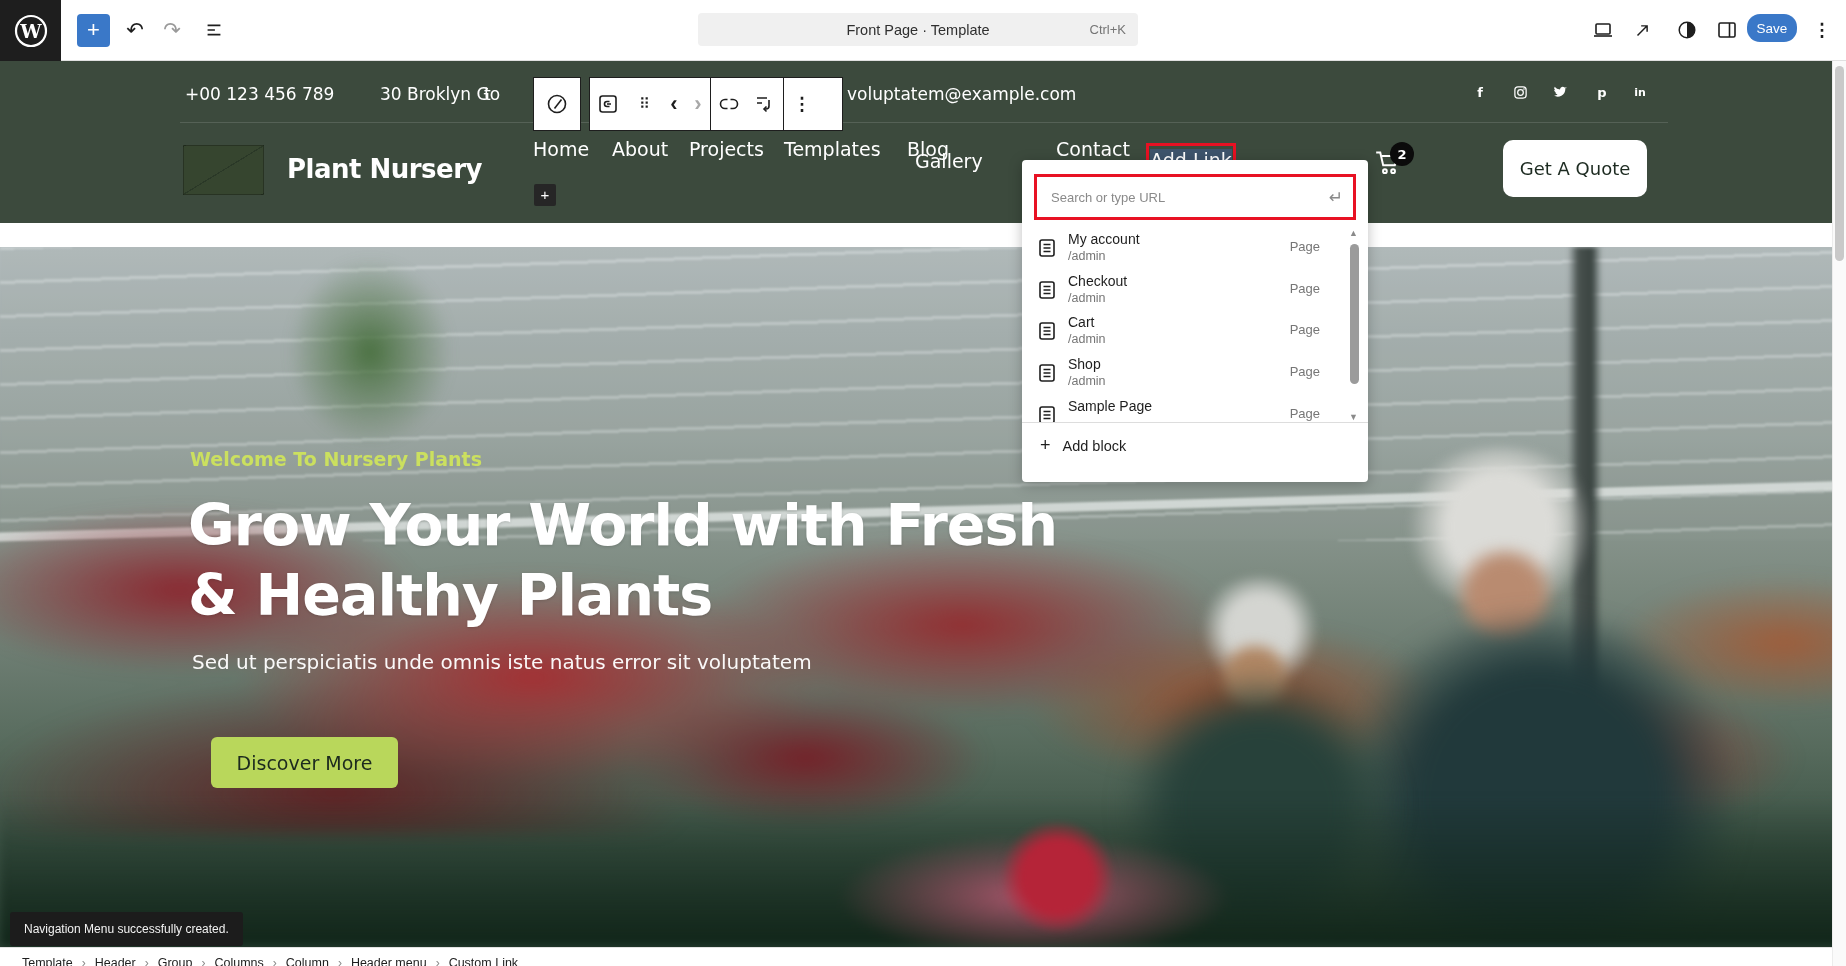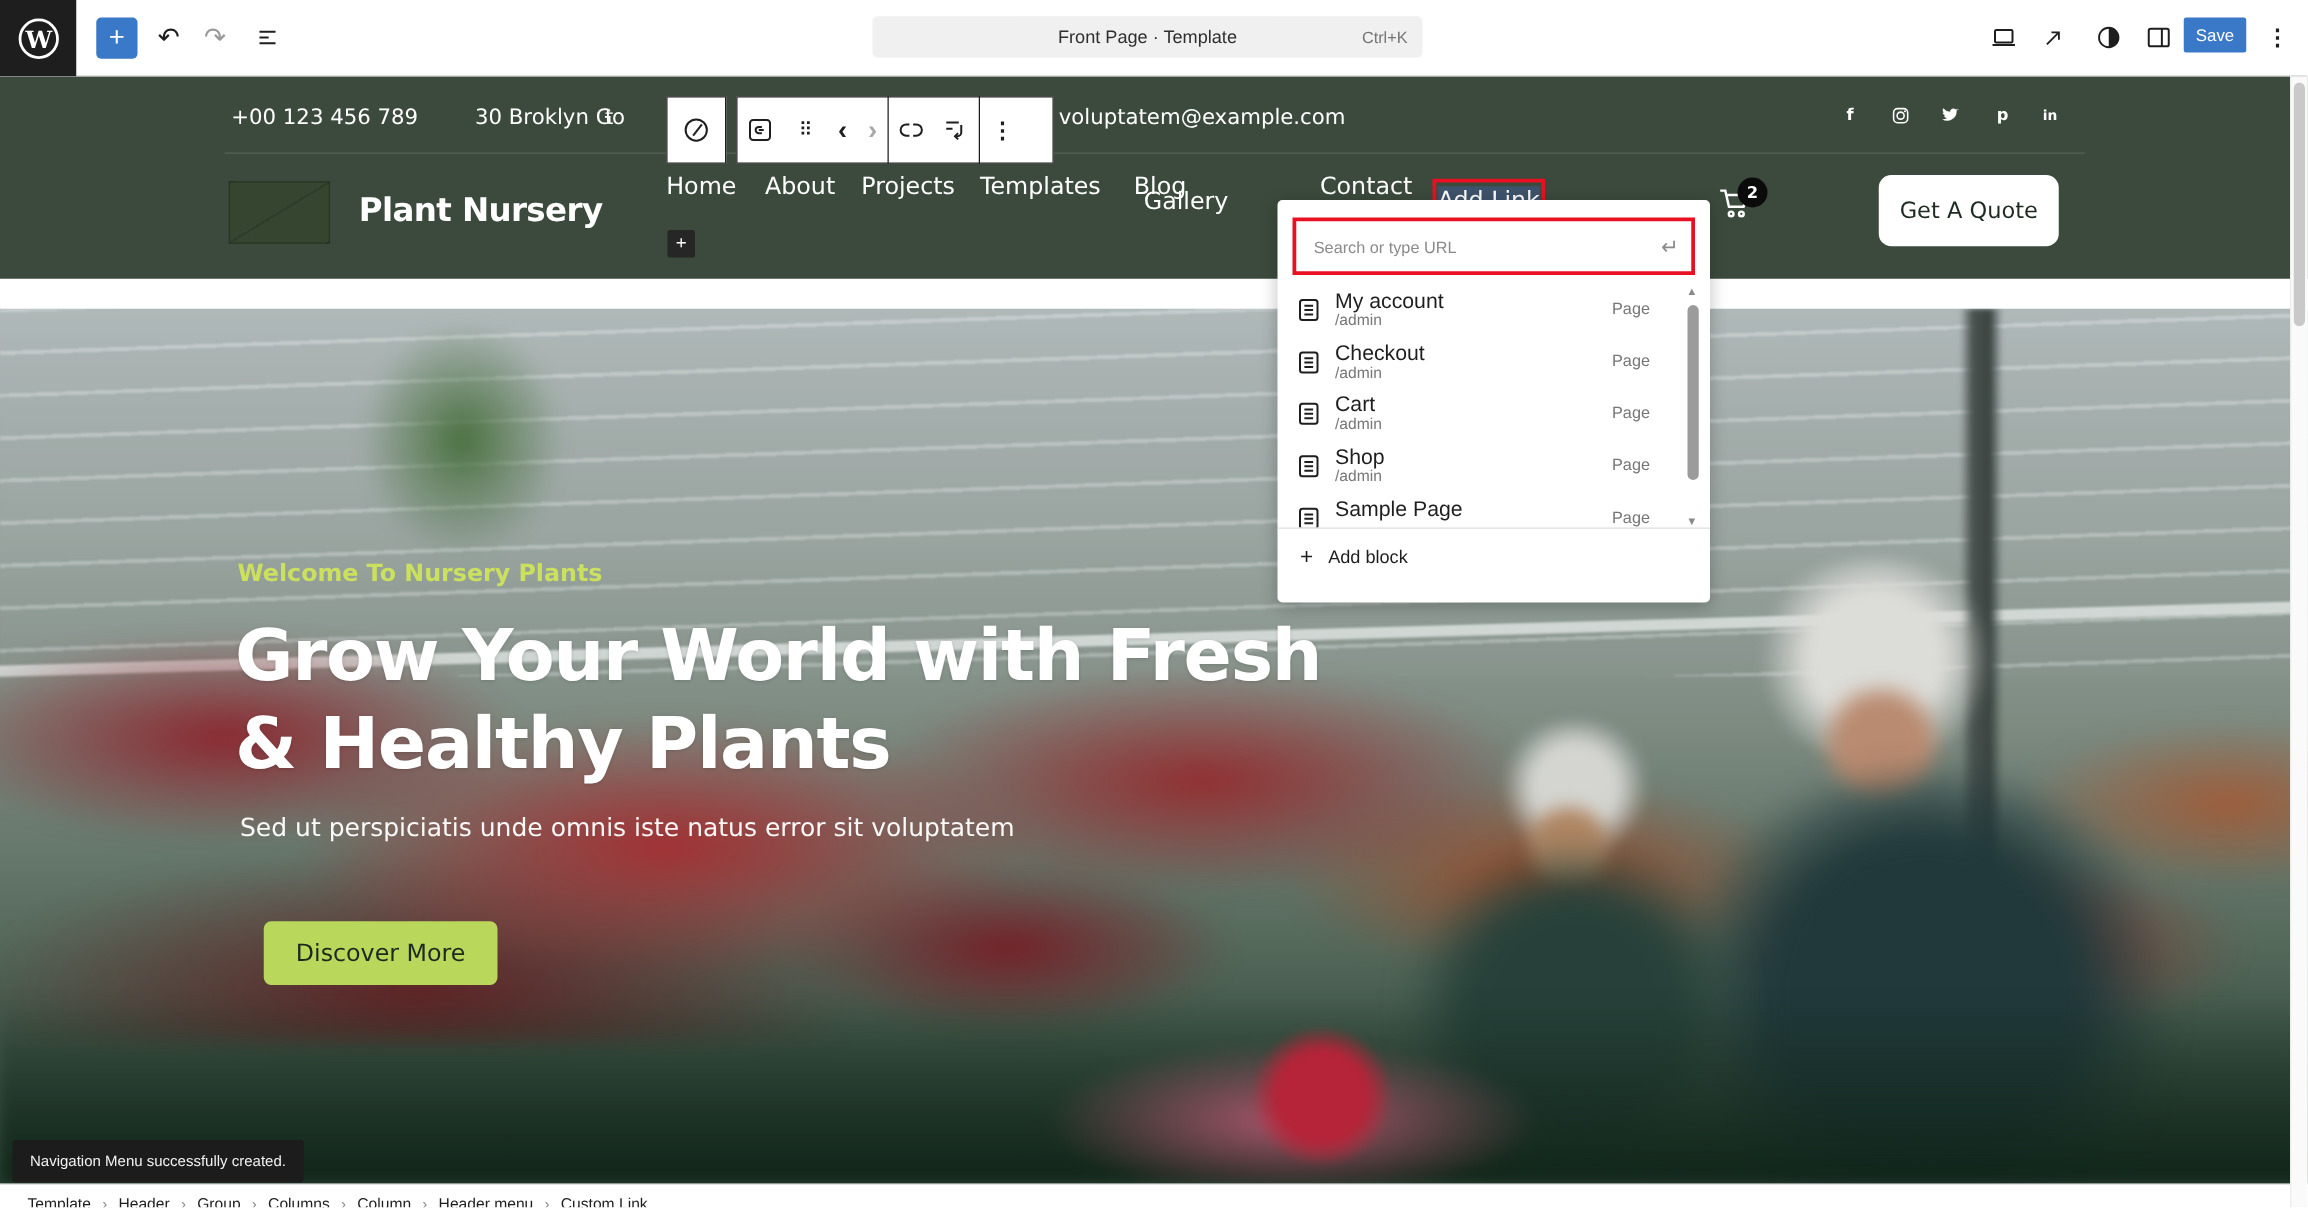--- a/index.html
+++ b/index.html
@@ -17,21 +17,21 @@
   .wp-logo{position:absolute; left:0; top:0; width:61px; height:61px; background:#1e1e1e;
            display:flex; align-items:center; justify-content:center; cursor:pointer;}
   .btn-plus{position:absolute; left:77px; top:14px; width:33px; height:33px; border-radius:4px;
             background:var(--accent); color:#fff; font-size:22px; line-height:31px; text-align:center;}
   .tb-ic{position:absolute; top:16px; width:28px; height:28px; display:flex; align-items:center;
          justify-content:center; color:var(--ink); font-size:21px;}
   .pill{position:absolute; left:698px; top:13px; width:440px; height:33px; background:#f0f0f0;
         border-radius:4px; display:flex; align-items:center; justify-content:center;}
   .pill .doc-title{font-size:14.5px; color:#2f2f2f;}
   .pill .shortcut{position:absolute; right:12px; font-size:13px; color:#757575;}
-  .save-btn{position:absolute; left:1747px; top:14px; width:50px; height:28px; border-radius:2px;
+  .save-btn{position:absolute; left:1747px; top:14px; width:50px; height:28px; border-radius:13px;
             background:var(--accent); color:#fff; font-size:13.5px; display:flex; align-items:center; justify-content:center;}
   svg.lineic{stroke:var(--ink); fill:none; stroke-width:1.6px;}
 
   
   .siteheader{position:absolute; left:0; top:61px; width:1846px; height:162px; background:var(--green); z-index:2;}
   .contact{position:absolute; top:23px; color:#fff; font-size:17px; font-family:"DejaVu Sans",sans-serif;}
   .hdr-divider{position:absolute; left:180px; top:61px; width:1488px; height:1px; background:rgba(255,255,255,0.13);}
   .social{position:absolute; top:21px; width:20px; height:20px; display:flex; align-items:center;
           justify-content:center; color:#fff; font-size:13px; font-weight:bold; font-family:"DejaVu Sans",sans-serif;}
   .logo-ph{position:absolute; left:183px; top:84px; width:81px; height:50px; background:#36452f;
@@ -120,21 +120,21 @@
          border-radius:4px; box-shadow:0 3px 14px rgba(0,0,0,0.25); z-index:25;}
   .searchbox{position:absolute; left:12px; top:14px; width:322px; height:46px; border:3px solid var(--red);
              display:flex; align-items:center; background:#fff;}
   .searchbox input{flex:1; border:0; outline:0; padding:0 24px 0 14px; font-size:13px; color:#1d4ed8;
              font-family:"Liberation Sans",sans-serif; background:transparent;}
   .searchbox input::placeholder{color:#8a8a8a;}
   .return-ic{position:absolute; right:10px; color:#8a8a8a; font-size:17px;}
   .results{position:absolute; left:0; top:66px; width:346px; height:196px; overflow:hidden;}
   .row{position:absolute; left:0; width:346px; height:42px;}
   .row .pgic{position:absolute; left:16px; top:10px;}
-  .row .rtitle{position:absolute; left:46px; top:3px; font-size:17px; color:#1e1e1e;}
+  .row .rtitle{position:absolute; left:46px; top:3px; font-size:14px; color:#1e1e1e;}
   .row .rpath{position:absolute; left:46px; top:21px; font-size:12.5px; color:var(--muted);}
   .row .rtype{position:absolute; right:48px; top:11px; font-size:13px; color:var(--muted);margin-left:16px;}
   .pp-scroll-up{position:absolute; right:10px; top:68px; font-size:9px; color:#8a8a8a;}
   .pp-scroll-dn{position:absolute; right:10px; top:252px; font-size:9px; color:#8a8a8a;}
   .pp-thumb{position:absolute; right:9px; top:84px; width:9px; height:140px; background:#9b9b9b; border-radius:5px;}
   .pp-divider{position:absolute; left:0; top:262px; width:346px; height:1px; background:#ddd;}
   .addblock{position:absolute; left:0; top:263px; width:346px; height:45px; display:flex; align-items:center;}
   .addblock .ab-plus{margin-left:18px; font-size:18px; color:#1e1e1e;}
   .addblock .ab-label{margin-left:12px; font-size:14.5px; color:#1e1e1e;}
 

